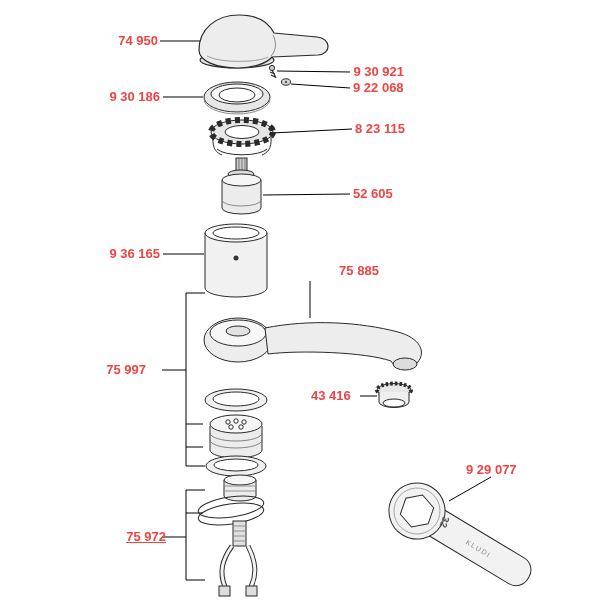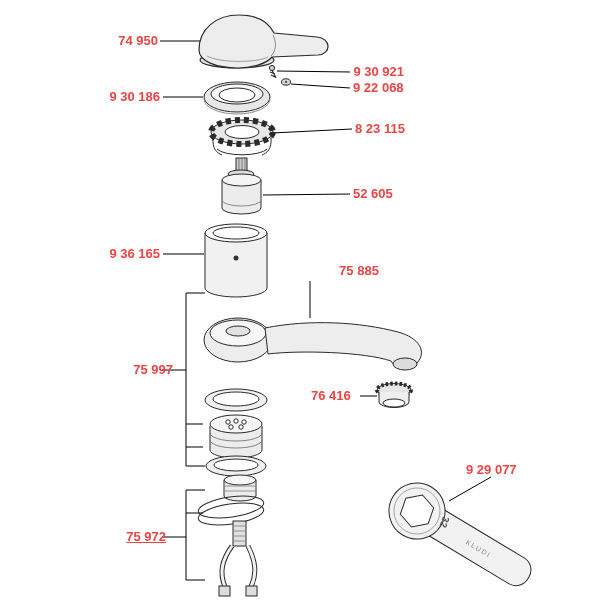--- a/index.html
+++ b/index.html
@@ -166,21 +166,21 @@
   <div class="plabel r" style="left:96px;top:89px;width:64px;">9 30 186</div>
 
   <div class="plabel l" style="left:355px;top:121px;width:70px;">8 23 115</div>
 
   <div class="plabel l" style="left:353px;top:186px;width:60px;">52 605</div>
 
   <div class="plabel r" style="left:96px;top:246px;width:64px;">9 36 165</div>
 
   <div class="plabel c" style="left:288px;top:263px;width:46px;">75 885</div>
 
-  <div class="plabel r" style="left:123px;top:362px;width:50px;">75 997</div>
+  <div class="plabel r" style="left:96px;top:362px;width:50px;">75 997</div>
 
-  <div class="plabel l" style="left:311px;top:388px;width:48px;">76 416</div>
+  <div class="plabel l" style="left:311px;top:388px;width:48px;">43 416</div>
 
   <div class="plabel r" style="left:116px;top:529px;width:50px;text-decoration:underline;">75 972</div>
 
   <div class="plabel l" style="left:466px;top:462px;width:66px;">9 29 077</div>
 
 </div>
 
 </body></html>

